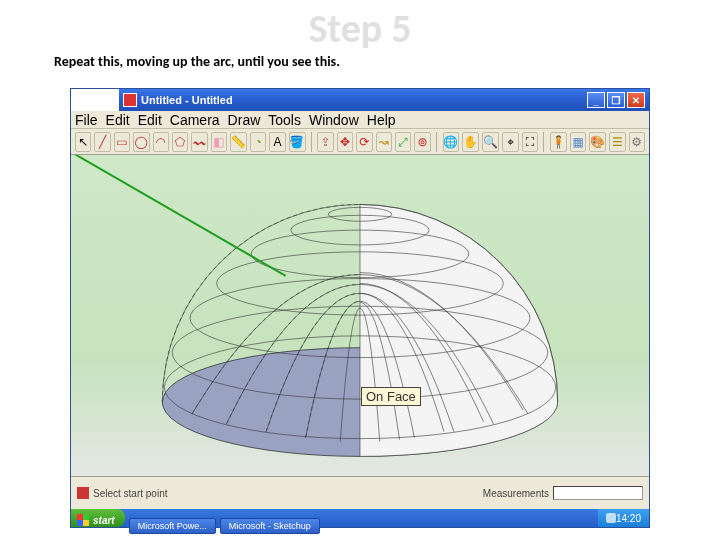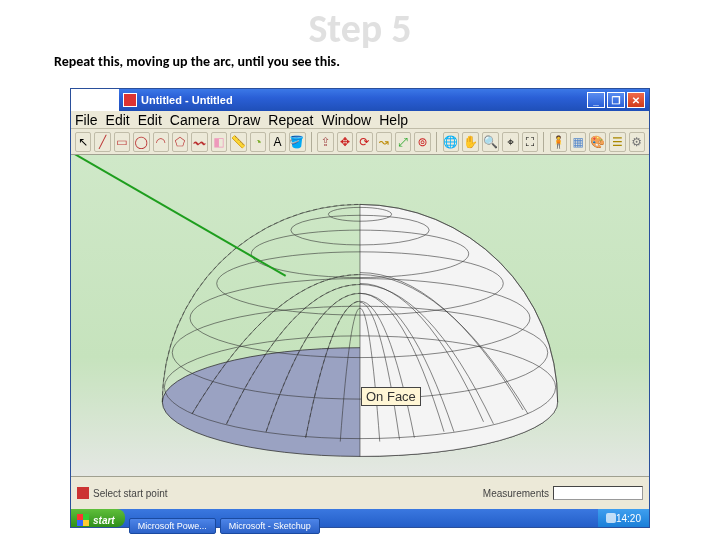--- a/index.html
+++ b/index.html
@@ -60,21 +60,21 @@
     <div class="winbtn">❐</div>
     <div class="winbtn close">✕</div>
   </div>
 
   <div class="menubar">
     <span>File</span>
     <span>Edit</span>
     <span>Edit</span>
     <span>Camera</span>
     <span>Draw</span>
-    <span>Repeat</span>
+    <span>Tools</span>
     <span>Window</span>
     <span>Help</span>
   </div>
 
   <div class="toolbar">
     <div class="tbtn">↖</div>
     <div class="tbtn" style="color:#b33">╱</div>
     <div class="tbtn" style="color:#b33">▭</div>
     <div class="tbtn" style="color:#b33">◯</div>
     <div class="tbtn" style="color:#b33">◠</div>

